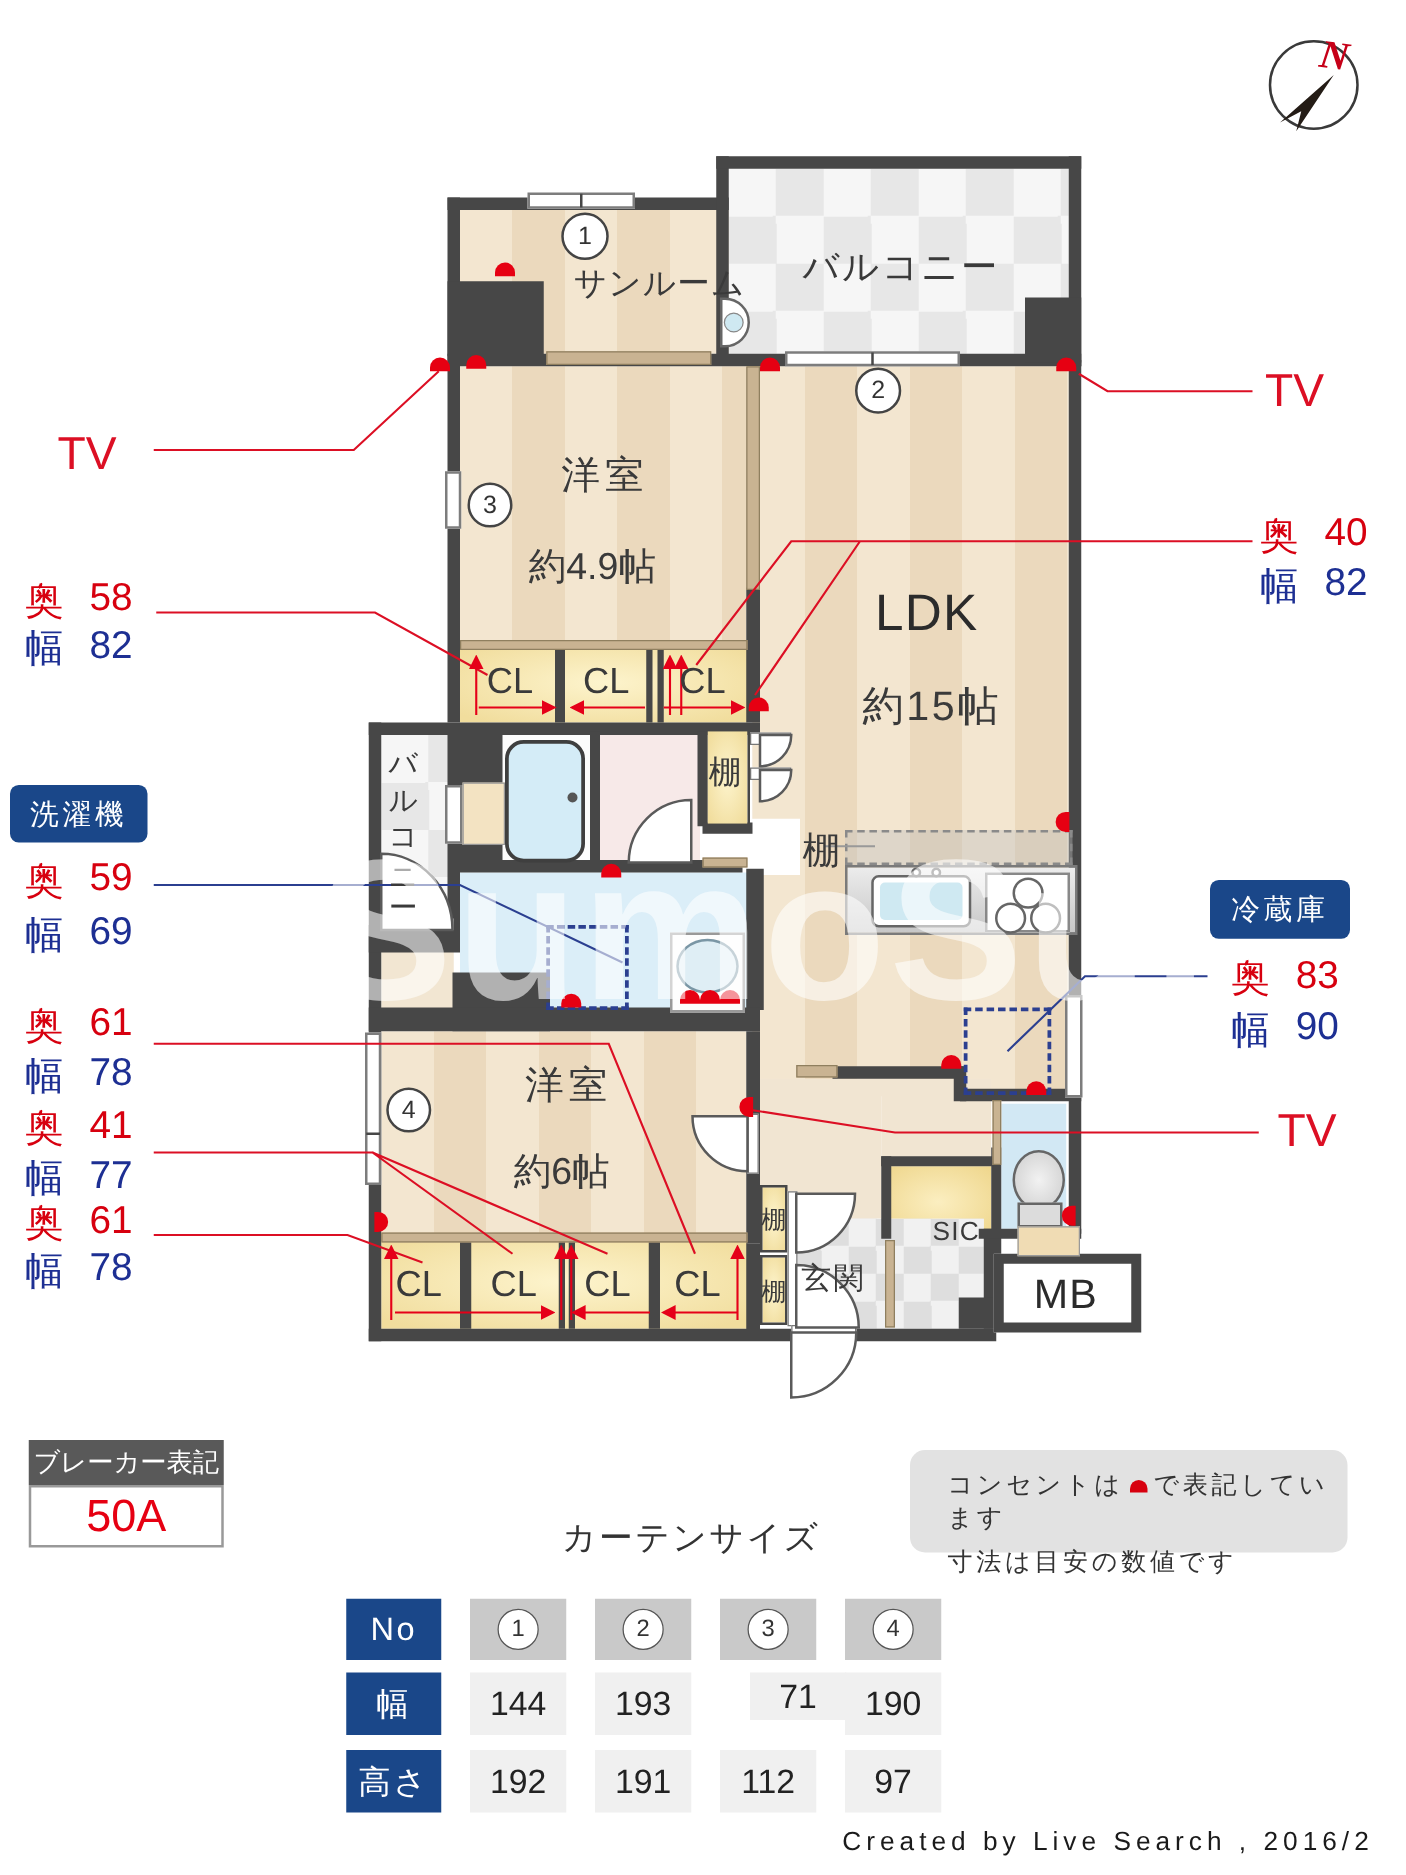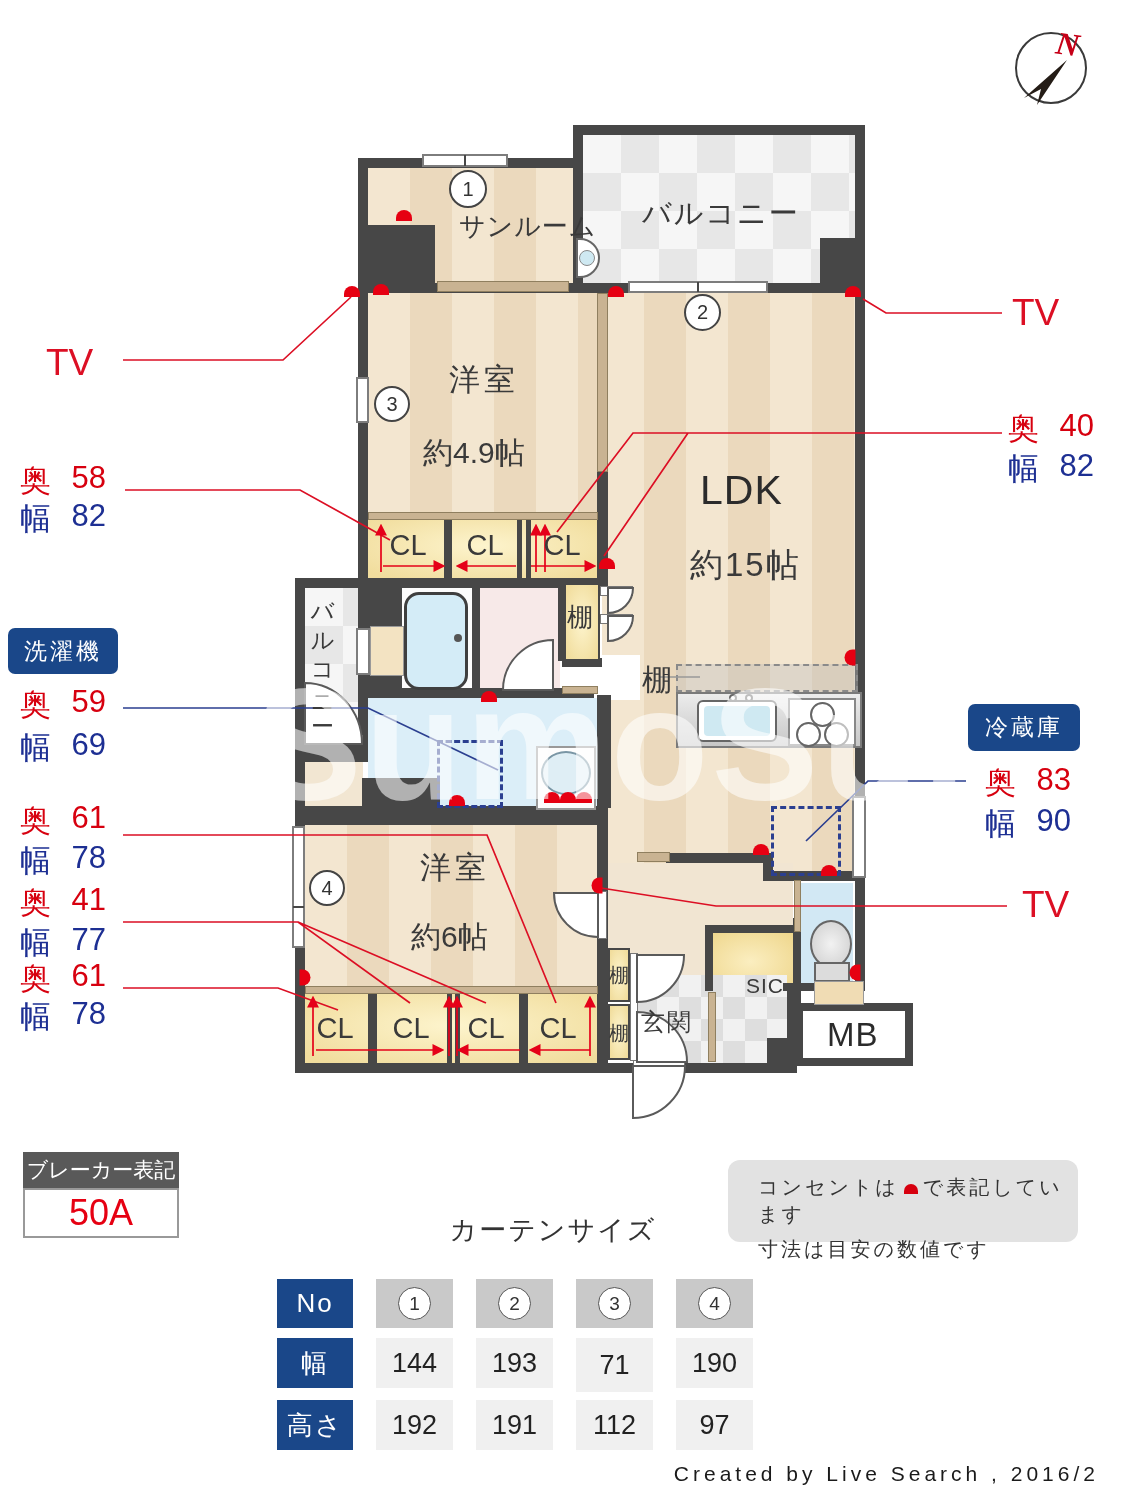--- a/index.html
+++ b/index.html
@@ -358,21 +358,21 @@
   <div class="cell tnum" style="left:576px;top:1279px;width:77px;height:49px">
       <span class="circ">3</span>
     </div>
   <div class="cell tnum" style="left:676px;top:1279px;width:77px;height:49px">
       <span class="circ">4</span>
     </div>
 
   <div class="cell thead" style="left:277px;top:1338px;width:76px;height:50px">幅</div>
   <div class="cell tval" style="left:376px;top:1338px;width:77px;height:50px">144</div>
   <div class="cell tval" style="left:476px;top:1338px;width:77px;height:50px">193</div>
-  <div class="cell tval" style="left:576px;top:1338px;width:77px;height:54px">71</div>
+  <div class="cell tval" style="left:600px;top:1338px;width:77px;height:38px">71</div>
   <div class="cell tval" style="left:676px;top:1338px;width:77px;height:50px">190</div>
 
   <div class="cell thead" style="left:277px;top:1400px;width:76px;height:50px">高さ</div>
   <div class="cell tval" style="left:376px;top:1400px;width:77px;height:50px">192</div>
   <div class="cell tval" style="left:476px;top:1400px;width:77px;height:50px">191</div>
   <div class="cell tval" style="left:576px;top:1400px;width:77px;height:50px">112</div>
   <div class="cell tval" style="left:676px;top:1400px;width:77px;height:50px">97</div>
 
   <div class="abs" style="right:26px;top:1462px;font-size:21px;letter-spacing:4px;color:#1a1a1a">Created by Live Search , 2016/2</div>
 

